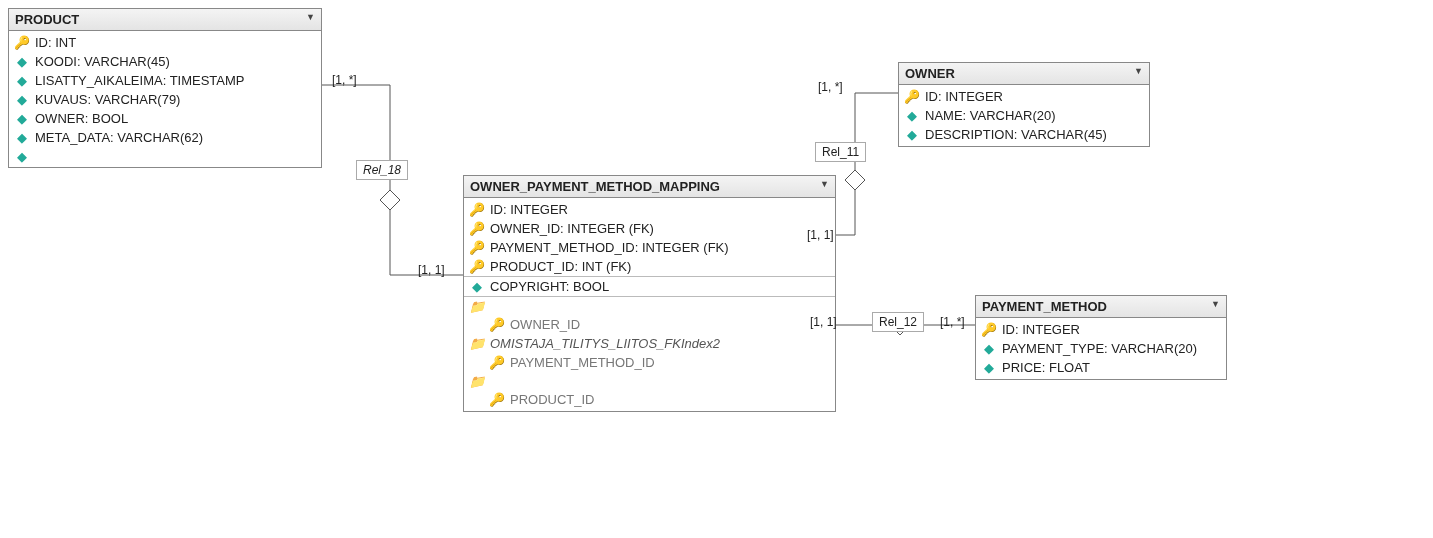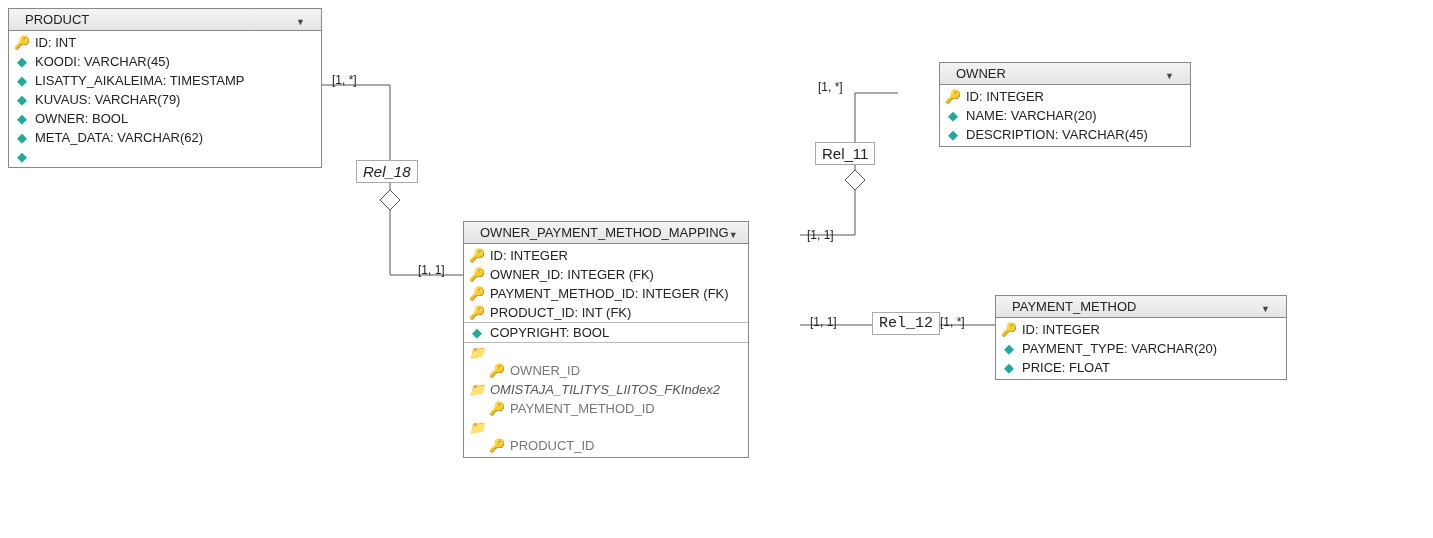--- a/index.html
+++ b/index.html
@@ -1,30 +1,30 @@
 <!DOCTYPE html>
 <html><head>
 <meta charset="utf-8">
 <style>
 * { margin:0; padding:0; box-sizing:border-box; }
 body { font-family: Tahoma, Arial, sans-serif; font-size:13px; background:#fff; color:#222; }
 .canvas { position:relative; width:1433px; height:538px; }
 .tbl { position:absolute; border:1px solid #888; background:#fff; z-index:2; }
-.tbl-head { background:linear-gradient(#f4f4f4,#e4e4e4); border-bottom:1px solid #888; padding:3px 16px; display:flex; justify-content:space-between; align-items:flex-end; font-weight:normal; }
+.tbl-head { background:linear-gradient(#f4f4f4,#e4e4e4); border-bottom:1px solid #888; padding:3px 6px; display:flex; justify-content:space-between; align-items:flex-start; font-weight:bold; }
 .tbl-head span.tri { font-size:9px; color:#444; }
 .tbl-body { padding:2px 0; }
 .row { display:flex; align-items:center; padding:2px 6px; gap:6px; white-space:nowrap; }
 .row.sep { border-top:1px solid #bbb; }
 .ico { width:14px; height:14px; display:inline-flex; align-items:center; justify-content:center; flex-shrink:0; }
 .key { color:#b8860b; }
 .dia { color:#2a9; }
 .fld { color:#c97b1f; }
 .idx { font-style:italic; color:#555; }
 .subrow { padding-left:26px; color:#777; display:flex; align-items:center; gap:6px; }
-.rel-label { position:absolute; border:1px solid #aaa; background:#fff; padding:2px 6px; font-size:15px; z-index:3; }
+.rel-label { position:absolute; border:1px solid #aaa; background:#fff; padding:2px 6px; font-size:12px; z-index:3; }
 .card { position:absolute; font-size:12px; z-index:3; color:#222; }
 svg.lines { position:absolute; left:0; top:0; width:1433px; height:538px; z-index:1; }
 </style>
 </head>
 <body>
 <div class="canvas">
 
 <svg class="lines">
 
   <line x1="322" y1="85" x2="390" y2="85" stroke="#555" stroke-width="1"></line>
@@ -70,42 +70,42 @@
     <div class="row">
           <span class="ico dia">◆</span>
           <span>META_DATA: VARCHAR(62)</span>
         </div>
     <div class="row">
           <span class="ico dia">◆</span>
         </div>
   </div>
 </div>
 
-<div class="tbl" style="left:898px; top:62px; width:252px;margin-left:41px;">
+<div class="tbl" style="left:898px; top:62px; width:252px;">
   <div class="tbl-head">
     <span>OWNER</span>
     <span class="tri">▼</span>
   </div>
   <div class="tbl-body">
     <div class="row">
           <span class="ico key">🔑</span>
           <span>ID: INTEGER</span>
         </div>
     <div class="row">
           <span class="ico dia">◆</span>
           <span>NAME: VARCHAR(20)</span>
         </div>
     <div class="row">
           <span class="ico dia">◆</span>
           <span>DESCRIPTION: VARCHAR(45)</span>
         </div>
   </div>
 </div>
 
-<div class="tbl" style="left:463px; top:175px; width:286px;margin-top:46px;">
+<div class="tbl" style="left:463px; top:175px; width:373px;">
   <div class="tbl-head">
     <span>OWNER_PAYMENT_METHOD_MAPPING</span>
     <span class="tri">▼</span>
   </div>
   <div class="tbl-body">
     <div class="row">
           <span class="ico key">🔑</span>
           <span>ID: INTEGER</span>
         </div>
     <div class="row">
@@ -142,21 +142,21 @@
     <div class="row idx">
           <span class="ico fld">📁</span>
         </div>
     <div class="row subrow">
           <span class="ico key">🔑</span>
           <span>PRODUCT_ID</span>
         </div>
   </div>
 </div>
 
-<div class="tbl" style="left:995px; top:295px; width:292px;">
+<div class="tbl" style="left:975px; top:295px; width:252px;">
   <div class="tbl-head">
     <span>PAYMENT_METHOD</span>
     <span class="tri">▼</span>
   </div>
   <div class="tbl-body">
     <div class="row">
           <span class="ico key">🔑</span>
           <span>ID: INTEGER</span>
         </div>
     <div class="row">
@@ -171,17 +171,17 @@
 </div>
 
 <div class="rel-label" style="left:356px; top:160px;font-style:italic;">Rel_18</div>
 <div class="card" style="left:332px; top:73px;">[1, *]</div>
 <div class="card" style="left:418px; top:263px;">[1, 1]</div>
 
 <div class="rel-label" style="left:815px; top:142px;">Rel_11</div>
 <div class="card" style="left:818px; top:80px;">[1, *]</div>
 <div class="card" style="left:807px; top:228px;">[1, 1]</div>
 
-<div class="rel-label" style="left:872px; top:312px;font-family:Liberation Mono, monospace;">Rel_12</div>
+<div class="rel-label" style="left:872px; top:312px;">Rel_12</div>
 <div class="card" style="left:810px; top:315px;">[1, 1]</div>
 <div class="card" style="left:940px; top:315px;">[1, *]</div>
 
 </div>
 
 </body></html>

